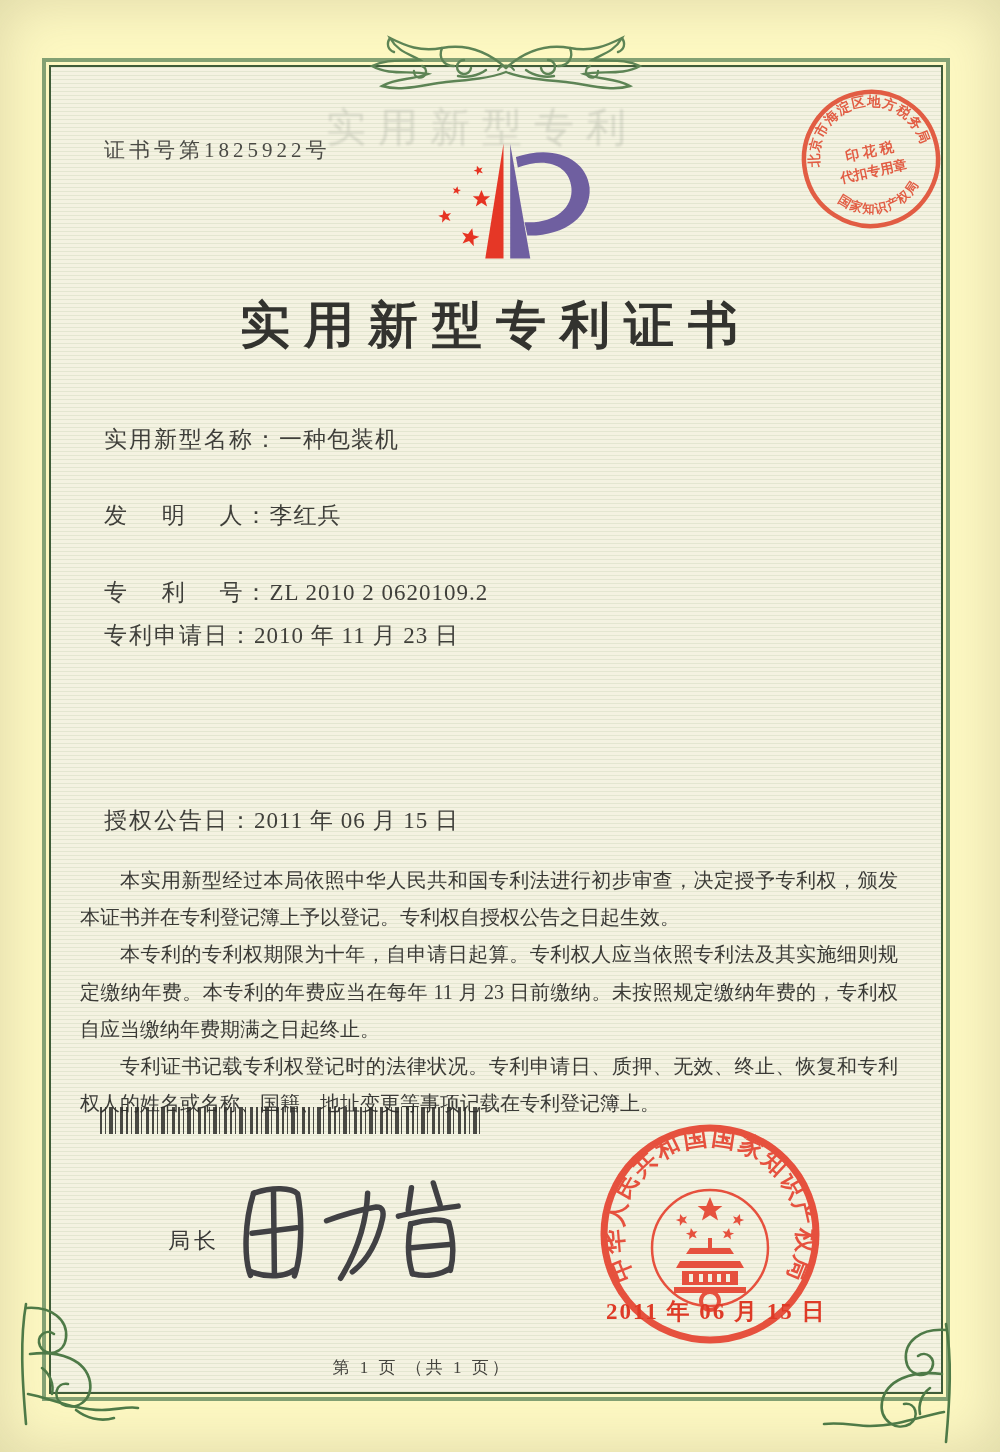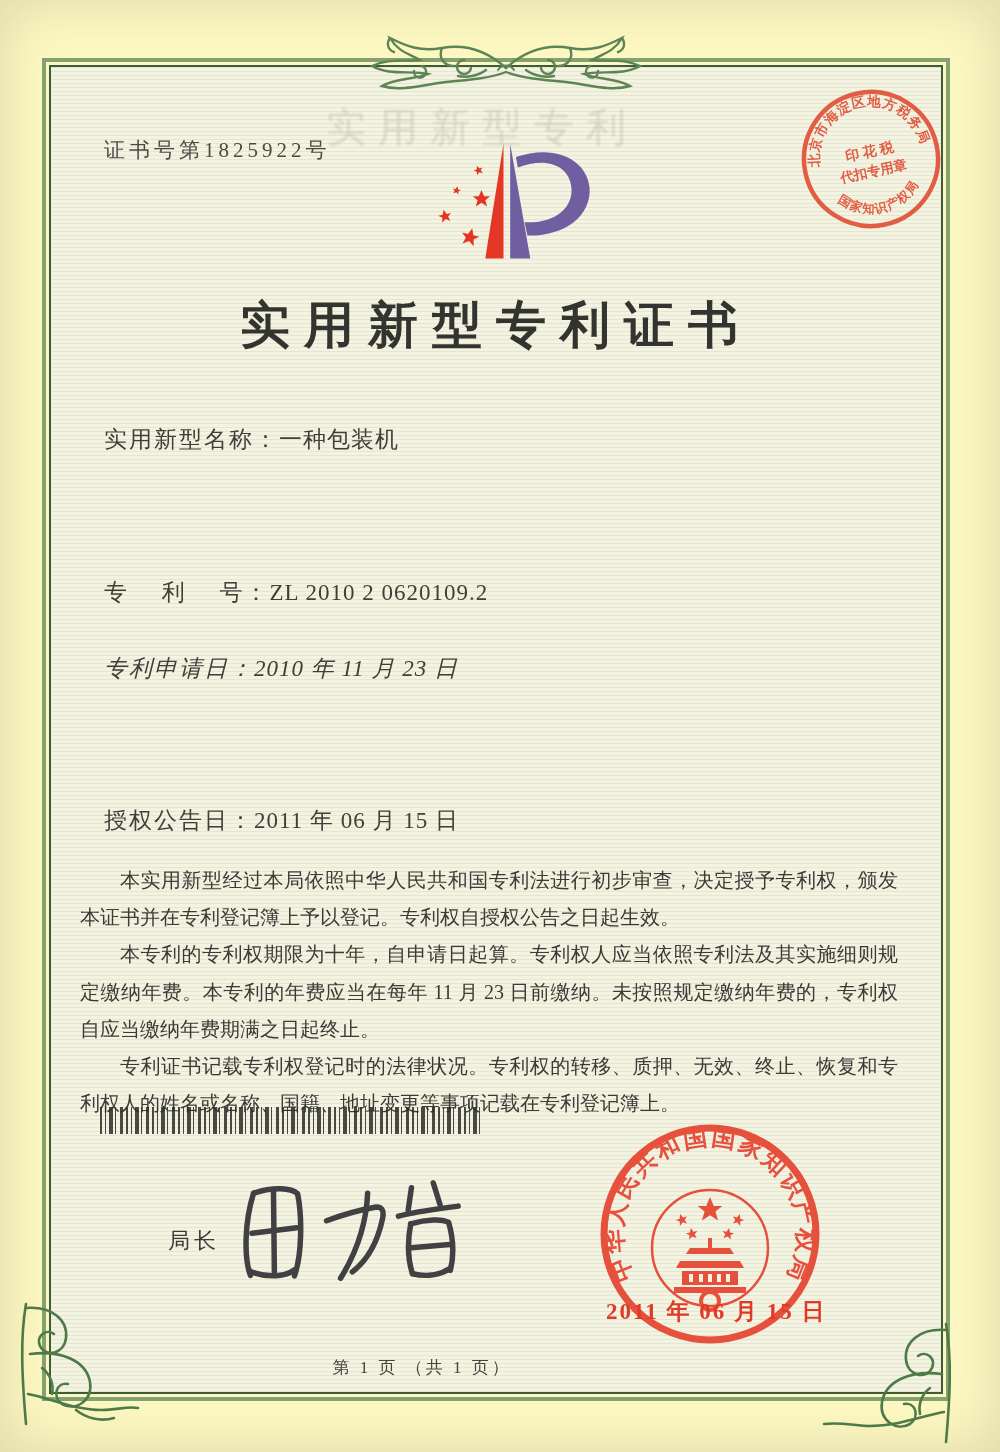--- a/index.html
+++ b/index.html
@@ -136,34 +136,37 @@
     </text>
     <text x="75" y="72" text-anchor="middle" font-size="14" font-weight="700" fill="#e0492f">印 花 税</text>
     <text x="75" y="92" text-anchor="middle" font-size="13.5" font-weight="700" fill="#e0492f">代扣专用章</text>
   </svg>
 
   <div class="txt field" style="top:424px;">
     <span class="flabel">实用新型名称：</span><span>一种包装机</span>
   </div>
 
   <div class="txt title">实用新型专利证书</div>
+  <div class="txt field" style="top:500px;">
+    <span class="flabel">发　 明　 人：</span><span>李红兵</span>
+  </div>
   <div class="txt field" style="top:577px;">
     <span class="flabel">专　 利　 号：</span><span>ZL 2010 2 0620109.2</span>
   </div>
-  <div class="txt field" style="top:653px;font-style:italic;">
+  <div class="txt field" style="top:620px;">
     <span class="flabel">专利申请日：</span><span>2010 年 11 月 23 日</span>
   </div>
   <div class="txt field" style="top:805px;">
     <span class="flabel">授权公告日：</span><span>2011 年 06 月 15 日</span>
   </div>
 
   <div class="txt paras">
     <p>本实用新型经过本局依照中华人民共和国专利法进行初步审查，决定授予专利权，颁发本证书并在专利登记簿上予以登记。专利权自授权公告之日起生效。</p>
     <p>本专利的专利权期限为十年，自申请日起算。专利权人应当依照专利法及其实施细则规定缴纳年费。本专利的年费应当在每年 11 月 23 日前缴纳。未按照规定缴纳年费的，专利权自应当缴纳年费期满之日起终止。</p>
-    <p>专利证书记载专利权登记时的法律状况。专利权的转移、质押、无效、终止、恢复和专利权人的姓名或名称、国籍、地址变更等事项记载在专利登记簿上。</p>
+    <p>专利证书记载专利权登记时的法律状况。专利申请日、质押、无效、终止、恢复和专利权人的姓名或名称、国籍、地址变更等事项记载在专利登记簿上。</p>
   </div>
 
   <div class="barcode"></div>
 
   <div class="txt signer-title">局长</div>
   <svg class="sig-svg" width="250" height="130" viewBox="0 0 240 130">
     <g stroke="#2e2e33" stroke-width="5.5" fill="none" stroke-linecap="round" stroke-linejoin="round" opacity="0.9">
       <path d="M28,22 C18,50 16,86 22,104"></path>
       <path d="M28,22 C48,16 66,18 72,24 C76,48 74,86 66,106"></path>
       <path d="M22,100 C40,108 58,106 66,100"></path>

